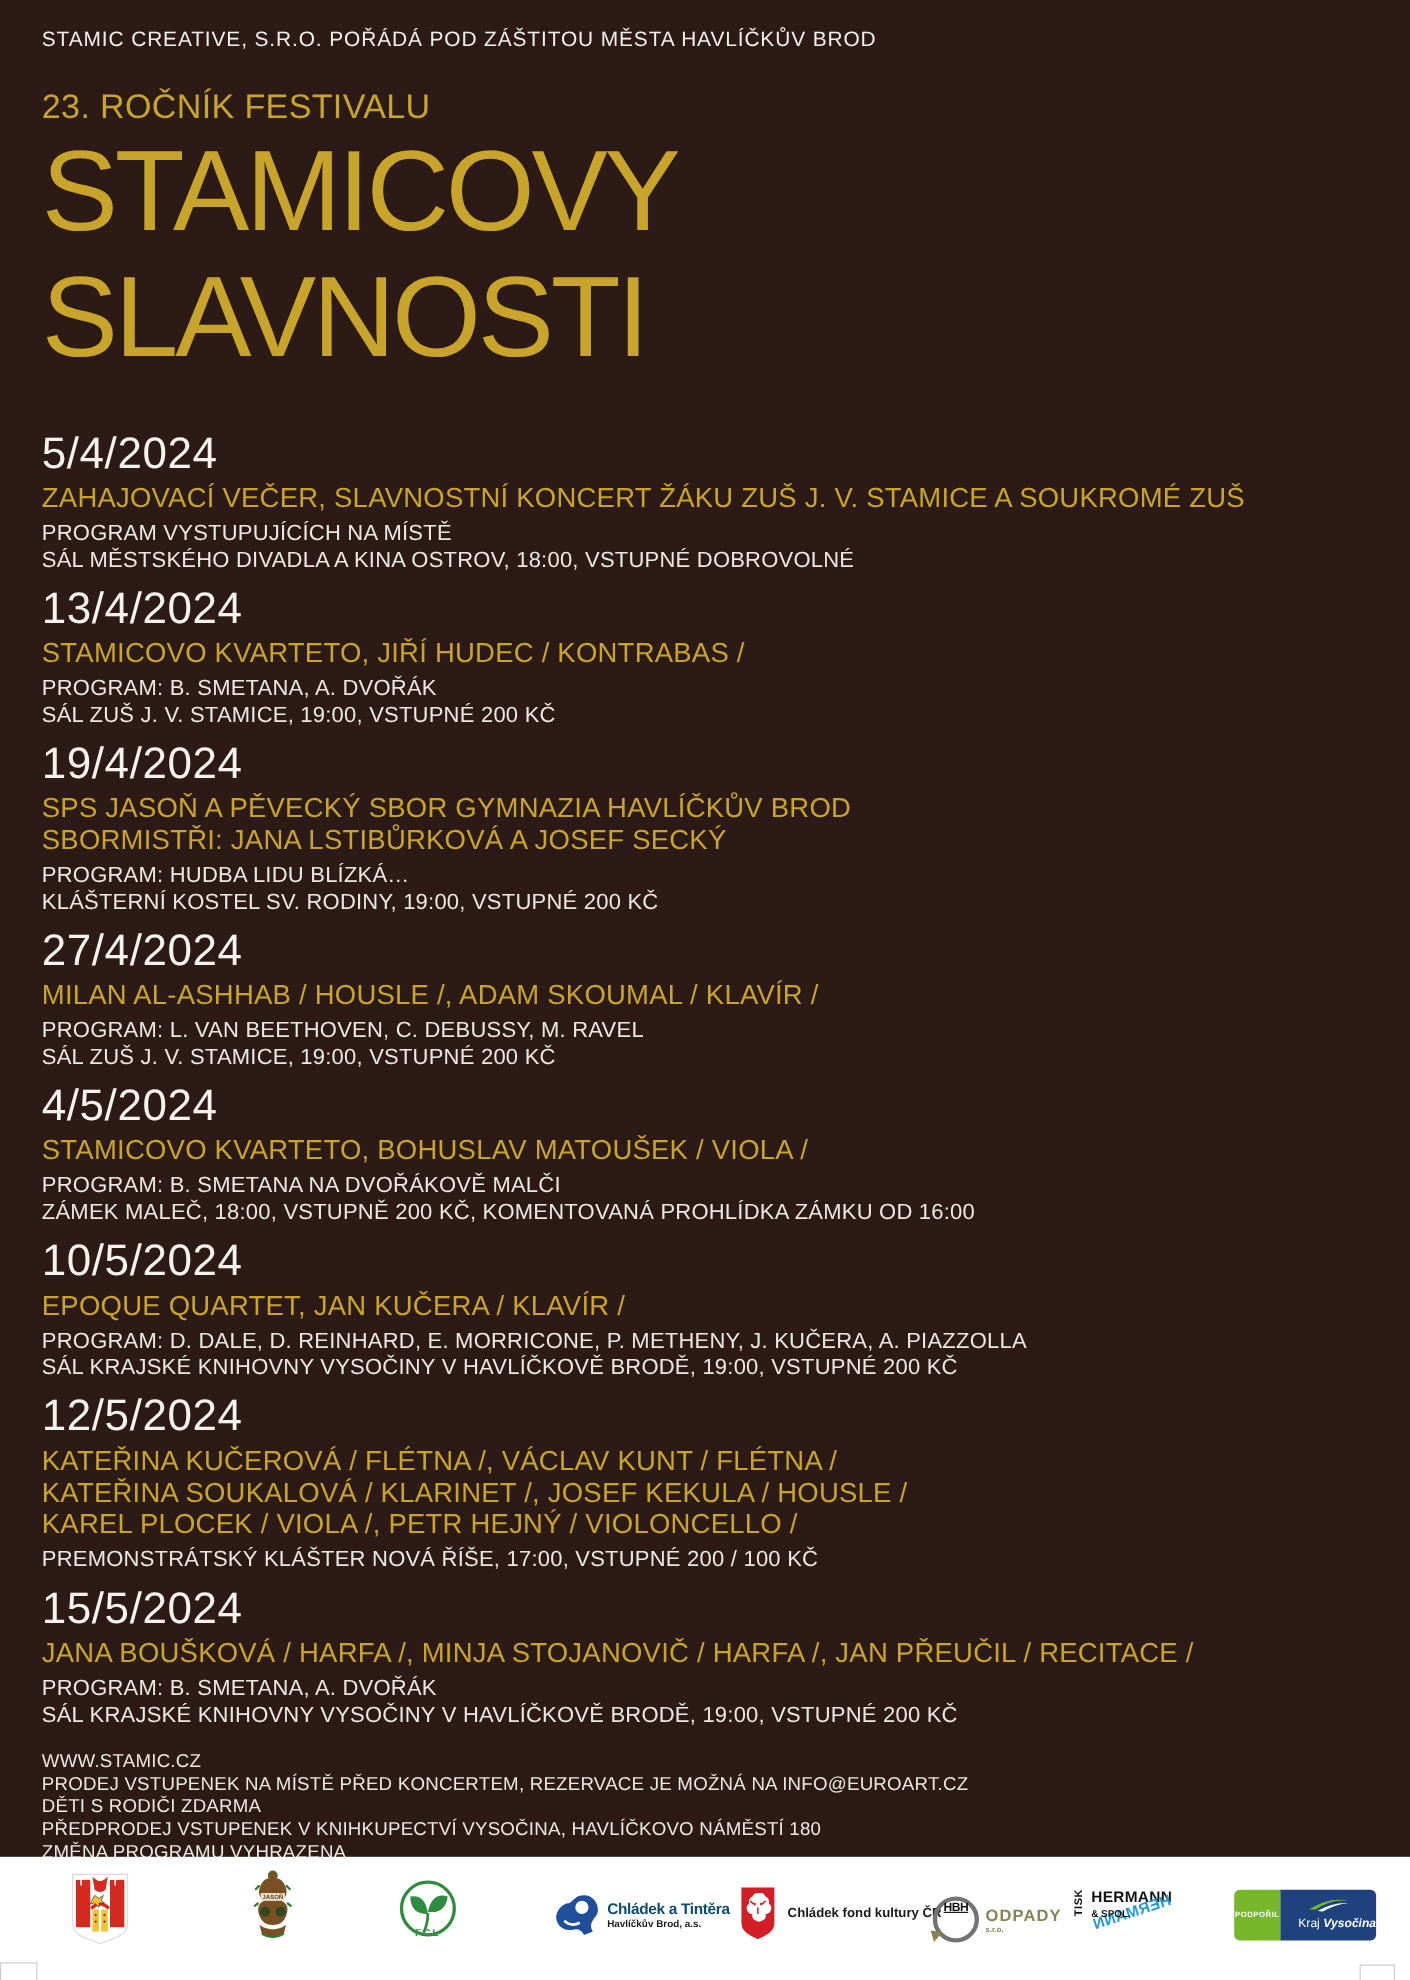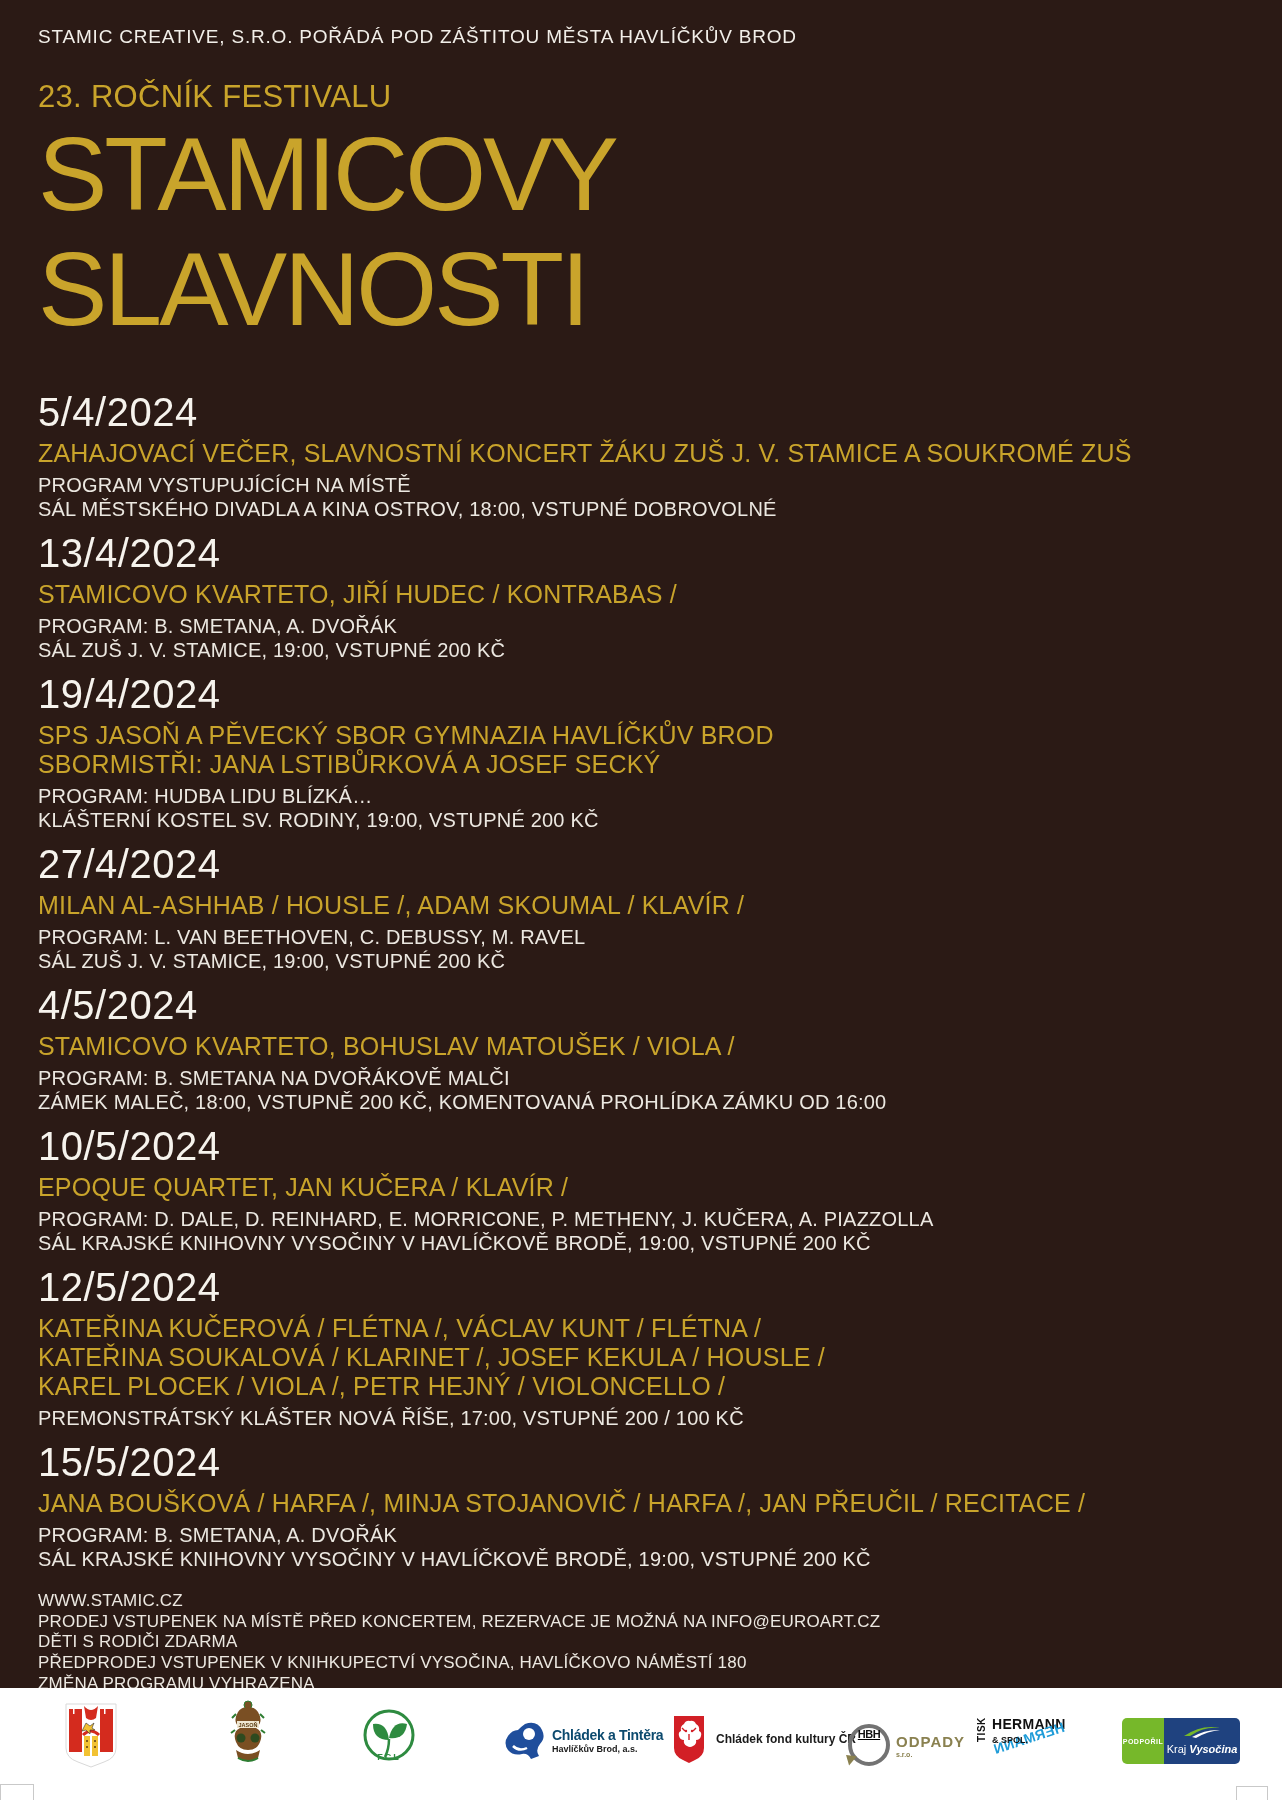--- a/index.html
+++ b/index.html
@@ -51,22 +51,22 @@
     transform:rotate(-90deg) translate(-26px,-2px);transform-origin:left top;letter-spacing:.5px;}
   .hermann .her-black{position:absolute;left:14px;top:2px;font-size:14px;font-weight:800;color:#111;letter-spacing:.3px;}
   .hermann .her-blue{position:absolute;left:14px;top:16px;font-size:14px;font-weight:800;color:#1f9cd8;
     transform:scaleX(-1) rotate(18deg);transform-origin:center;letter-spacing:.3px;}
   .hermann .spol{position:absolute;left:14px;top:21px;font-size:9px;font-weight:800;color:#111;}
 
   .vysocina{display:flex;height:46px;}
   .vys-green{width:42px;background:#76b82a;border-radius:5px 0 0 5px;
     display:flex;align-items:center;justify-content:center;}
   .vys-green span{color:#fff;font-size:7px;font-weight:bold;letter-spacing:.5px;}
-  .vys-blue{width:76px;background:#1f427f;border-radius:0 5px 5px 0;position:relative;
-    display:flex;align-items:flex-end;justify-content:center;padding-bottom:9px;box-sizing:border-box;}
+  .vys-blue{width:87px;background:#1f427f;border-radius:0 5px 5px 0;position:relative;
+    display:flex;align-items:flex-end;justify-content:flex-end;padding-bottom:9px;box-sizing:border-box;}
   .vys-blue .swoosh{position:absolute;top:8px;left:50%;transform:translateX(-50%);}
   .vys-blue .kraj-label{color:#fff;font-size:11px;white-space:nowrap;}
   .vys-blue .kraj-label i{font-weight:bold;}
 
   .crop-mark{position:absolute;border:1px solid #c9c9c9;background:transparent;}
   .crop-left{left:0;bottom:-6px;width:32px;height:20px;}
   .crop-right{right:14px;bottom:-6px;width:30px;height:18px;}
 </style>
 </head>
 <body>

